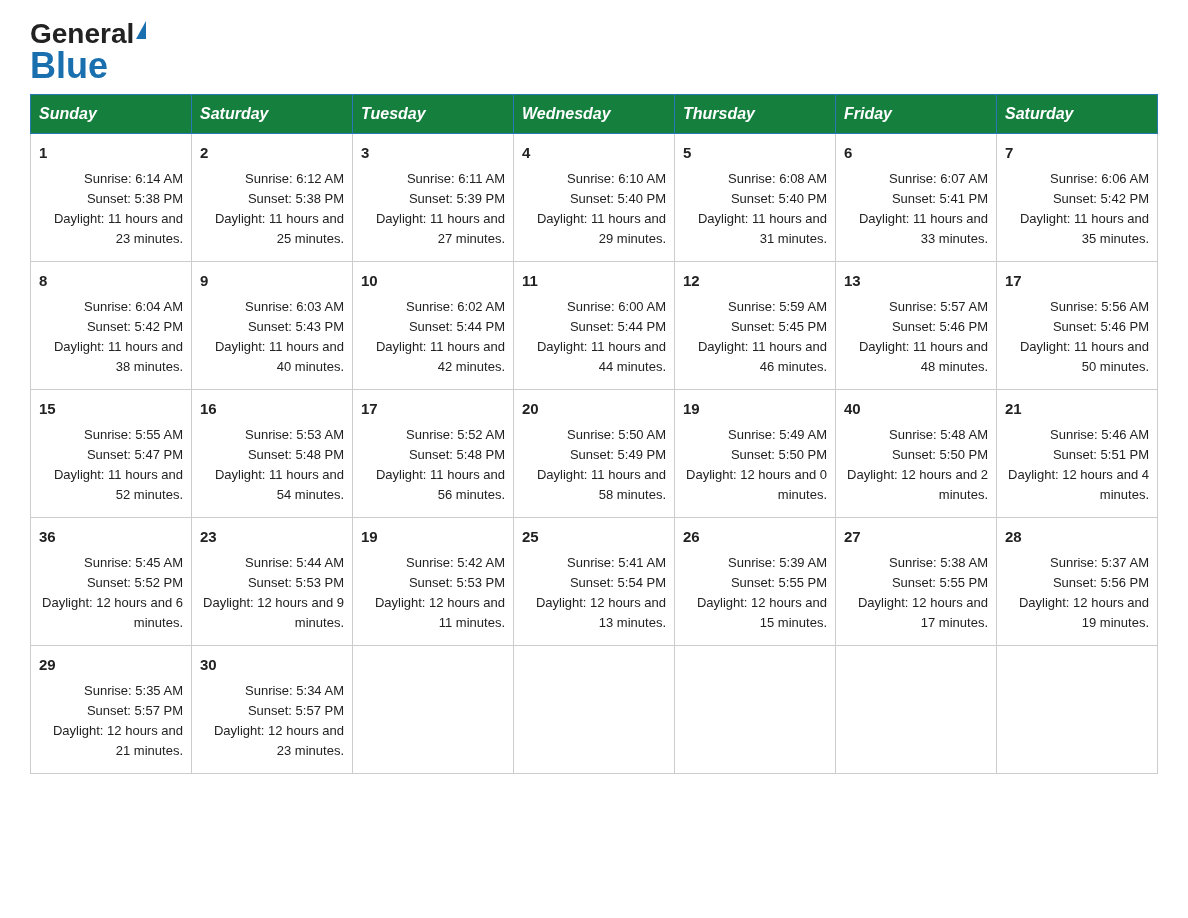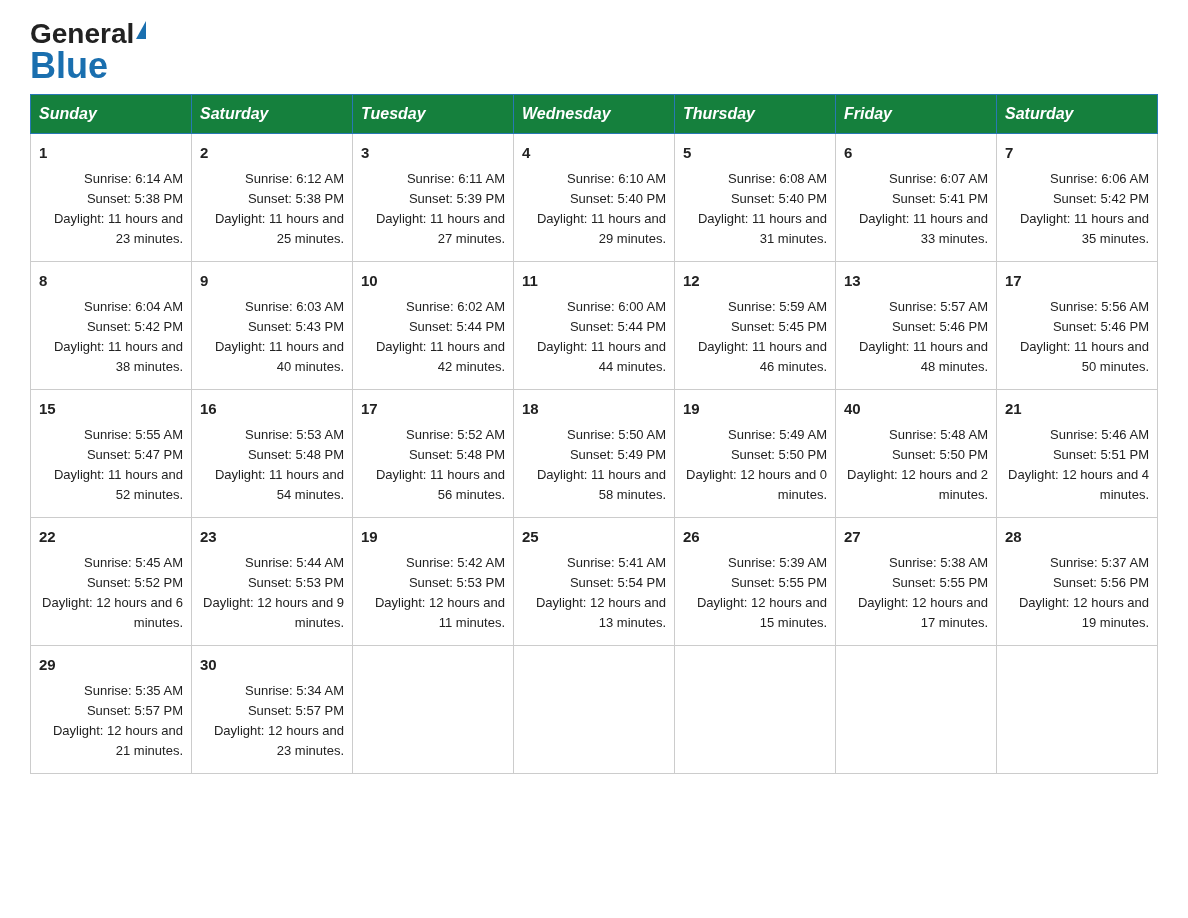--- a/index.html
+++ b/index.html
@@ -195,39 +195,39 @@
         </td>
         <td>
           <span class="day-number">16</span>
           <div class="day-info">Sunrise: 5:53 AM<br>Sunset: 5:48 PM<br>Daylight: 11 hours and 54 minutes.</div>
         </td>
         <td>
           <span class="day-number">17</span>
           <div class="day-info">Sunrise: 5:52 AM<br>Sunset: 5:48 PM<br>Daylight: 11 hours and 56 minutes.</div>
         </td>
         <td>
-          <span class="day-number">18</span>
+          <span class="day-number">20</span>
           <div class="day-info">Sunrise: 5:50 AM<br>Sunset: 5:49 PM<br>Daylight: 11 hours and 58 minutes.</div>
         </td>
         <td>
           <span class="day-number">19</span>
           <div class="day-info">Sunrise: 5:49 AM<br>Sunset: 5:50 PM<br>Daylight: 12 hours and 0 minutes.</div>
         </td>
         <td>
           <span class="day-number">40</span>
           <div class="day-info">Sunrise: 5:48 AM<br>Sunset: 5:50 PM<br>Daylight: 12 hours and 2 minutes.</div>
         </td>
         <td>
           <span class="day-number">21</span>
           <div class="day-info">Sunrise: 5:46 AM<br>Sunset: 5:51 PM<br>Daylight: 12 hours and 4 minutes.</div>
         </td>
       </tr>
       <tr class="row-border">
         <td>
-          <span class="day-number">22</span>
+          <span class="day-number">36</span>
           <div class="day-info">Sunrise: 5:45 AM<br>Sunset: 5:52 PM<br>Daylight: 12 hours and 6 minutes.</div>
         </td>
         <td>
           <span class="day-number">23</span>
           <div class="day-info">Sunrise: 5:44 AM<br>Sunset: 5:53 PM<br>Daylight: 12 hours and 9 minutes.</div>
         </td>
         <td>
           <span class="day-number">19</span>
           <div class="day-info">Sunrise: 5:42 AM<br>Sunset: 5:53 PM<br>Daylight: 12 hours and 11 minutes.</div>
         </td>

